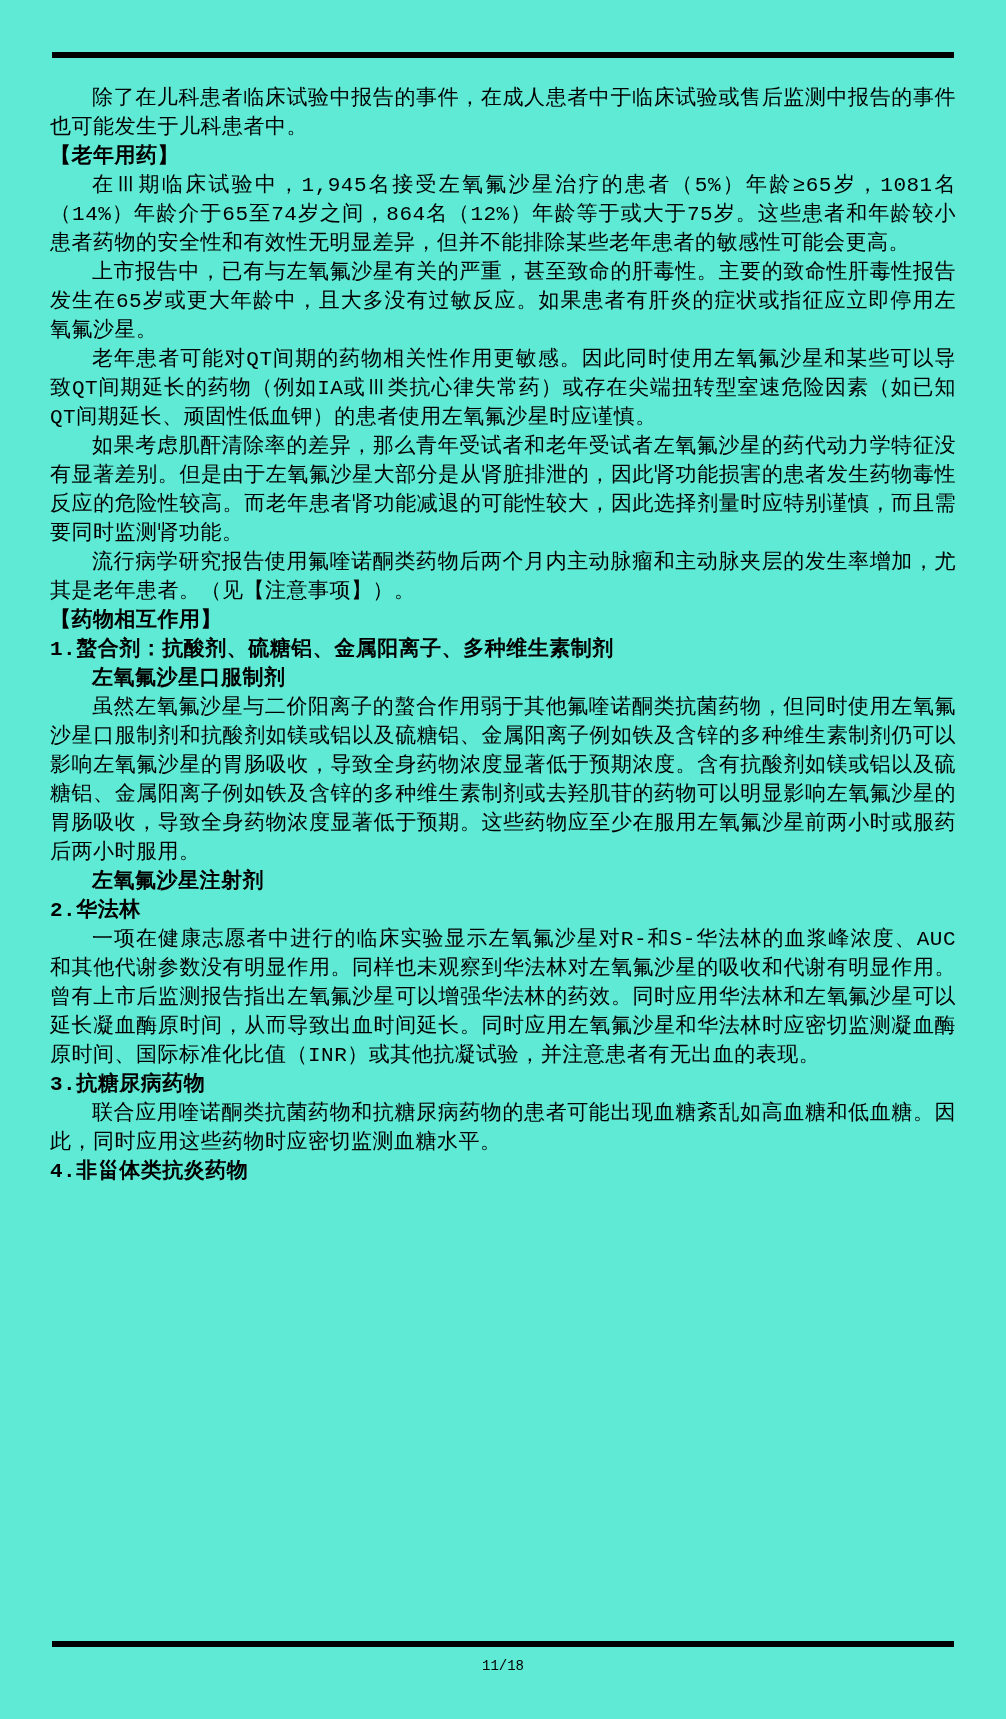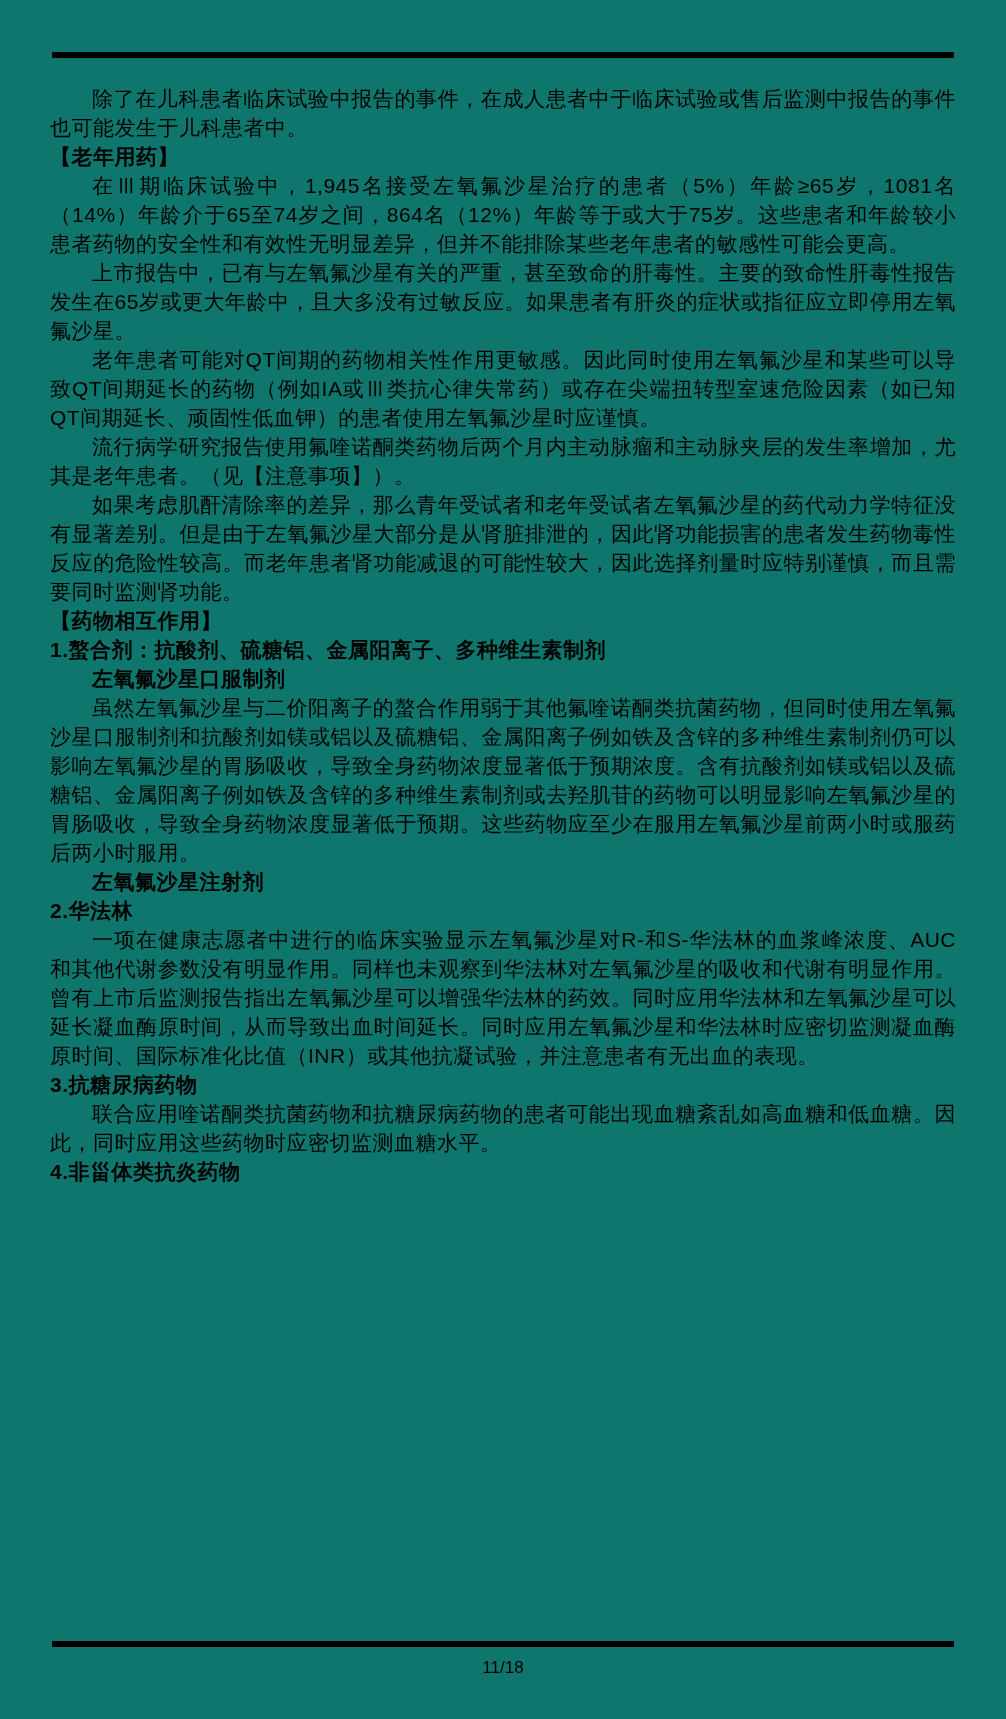--- a/index.html
+++ b/index.html
@@ -5,23 +5,23 @@
   html, body {
     margin: 0;
     padding: 0;
     background: #ffffff;
   }
   .page {
     position: relative;
     width: 1006px;
     height: 1719px;
     margin: 0 auto;
-    background: #0f766e;
+    background: #5eead4;
     color: #000000;
-    font-family: Liberation Sans, sans-serif;
+    font-family: Liberation Mono, monospace;
     overflow: hidden;
   }
   .rule {
     position: absolute;
     left: 52px;
     right: 52px;
     height: 6px;
     background: #000000;
   }
   .rule-top { top: 52px; }
@@ -43,37 +43,37 @@
   .blk.body { text-indent: 2em; font-weight: normal; }
   .blk.section { font-weight: bold; text-indent: 0; }
   .blk.numbered { font-weight: bold; text-indent: 0; }
   .blk.sub { font-weight: bold; text-indent: 2em; }
   .page-number {
     position: absolute;
     top: 1658px;
     left: 0;
     right: 0;
     text-align: center;
-    font-size: 17px;
+    font-size: 14px;
     color: #000000;
   }
 </style>
 </head>
 <body>
 
 <div class="page">
   <div class="rule rule-top"></div>
   <div class="content">
       <p class="blk body">除了在儿科患者临床试验中报告的事件，在成人患者中于临床试验或售后监测中报告的事件也可能发生于儿科患者中。</p>
       <p class="blk section">【老年用药】</p>
       <p class="blk body">在Ⅲ期临床试验中，1,945名接受左氧氟沙星治疗的患者（5%）年龄≥65岁，1081名（14%）年龄介于65至74岁之间，864名（12%）年龄等于或大于75岁。这些患者和年龄较小患者药物的安全性和有效性无明显差异，但并不能排除某些老年患者的敏感性可能会更高。</p>
       <p class="blk body">上市报告中，已有与左氧氟沙星有关的严重，甚至致命的肝毒性。主要的致命性肝毒性报告发生在65岁或更大年龄中，且大多没有过敏反应。如果患者有肝炎的症状或指征应立即停用左氧氟沙星。</p>
       <p class="blk body">老年患者可能对QT间期的药物相关性作用更敏感。因此同时使用左氧氟沙星和某些可以导致QT间期延长的药物（例如IA或Ⅲ类抗心律失常药）或存在尖端扭转型室速危险因素（如已知QT间期延长、顽固性低血钾）的患者使用左氧氟沙星时应谨慎。</p>
+      <p class="blk body">如果考虑肌酐清除率的差异，那么青年受试者和老年受试者左氧氟沙星的药代动力学特征没有显著差别。但是由于左氧氟沙星大部分是从肾脏排泄的，因此肾功能损害的患者发生药物毒性反应的危险性较高。而老年患者肾功能减退的可能性较大，因此选择剂量时应特别谨慎，而且需要同时监测肾功能。</p>
       <p class="blk body">流行病学研究报告使用氟喹诺酮类药物后两个月内主动脉瘤和主动脉夹层的发生率增加，尤其是老年患者。（见【注意事项】）。</p>
-      <p class="blk body">如果考虑肌酐清除率的差异，那么青年受试者和老年受试者左氧氟沙星的药代动力学特征没有显著差别。但是由于左氧氟沙星大部分是从肾脏排泄的，因此肾功能损害的患者发生药物毒性反应的危险性较高。而老年患者肾功能减退的可能性较大，因此选择剂量时应特别谨慎，而且需要同时监测肾功能。</p>
       <p class="blk section">【药物相互作用】</p>
       <p class="blk numbered">1.螯合剂：抗酸剂、硫糖铝、金属阳离子、多种维生素制剂</p>
       <p class="blk sub">左氧氟沙星口服制剂</p>
       <p class="blk body">虽然左氧氟沙星与二价阳离子的螯合作用弱于其他氟喹诺酮类抗菌药物，但同时使用左氧氟沙星口服制剂和抗酸剂如镁或铝以及硫糖铝、金属阳离子例如铁及含锌的多种维生素制剂仍可以影响左氧氟沙星的胃肠吸收，导致全身药物浓度显著低于预期浓度。含有抗酸剂如镁或铝以及硫糖铝、金属阳离子例如铁及含锌的多种维生素制剂或去羟肌苷的药物可以明显影响左氧氟沙星的胃肠吸收，导致全身药物浓度显著低于预期。这些药物应至少在服用左氧氟沙星前两小时或服药后两小时服用。</p>
       <p class="blk sub">左氧氟沙星注射剂</p>
       <p class="blk numbered">2.华法林</p>
       <p class="blk body">一项在健康志愿者中进行的临床实验显示左氧氟沙星对R-和S-华法林的血浆峰浓度、AUC和其他代谢参数没有明显作用。同样也未观察到华法林对左氧氟沙星的吸收和代谢有明显作用。曾有上市后监测报告指出左氧氟沙星可以增强华法林的药效。同时应用华法林和左氧氟沙星可以延长凝血酶原时间，从而导致出血时间延长。同时应用左氧氟沙星和华法林时应密切监测凝血酶原时间、国际标准化比值（INR）或其他抗凝试验，并注意患者有无出血的表现。</p>
       <p class="blk numbered">3.抗糖尿病药物</p>
       <p class="blk body">联合应用喹诺酮类抗菌药物和抗糖尿病药物的患者可能出现血糖紊乱如高血糖和低血糖。因此，同时应用这些药物时应密切监测血糖水平。</p>
       <p class="blk numbered">4.非甾体类抗炎药物</p>

